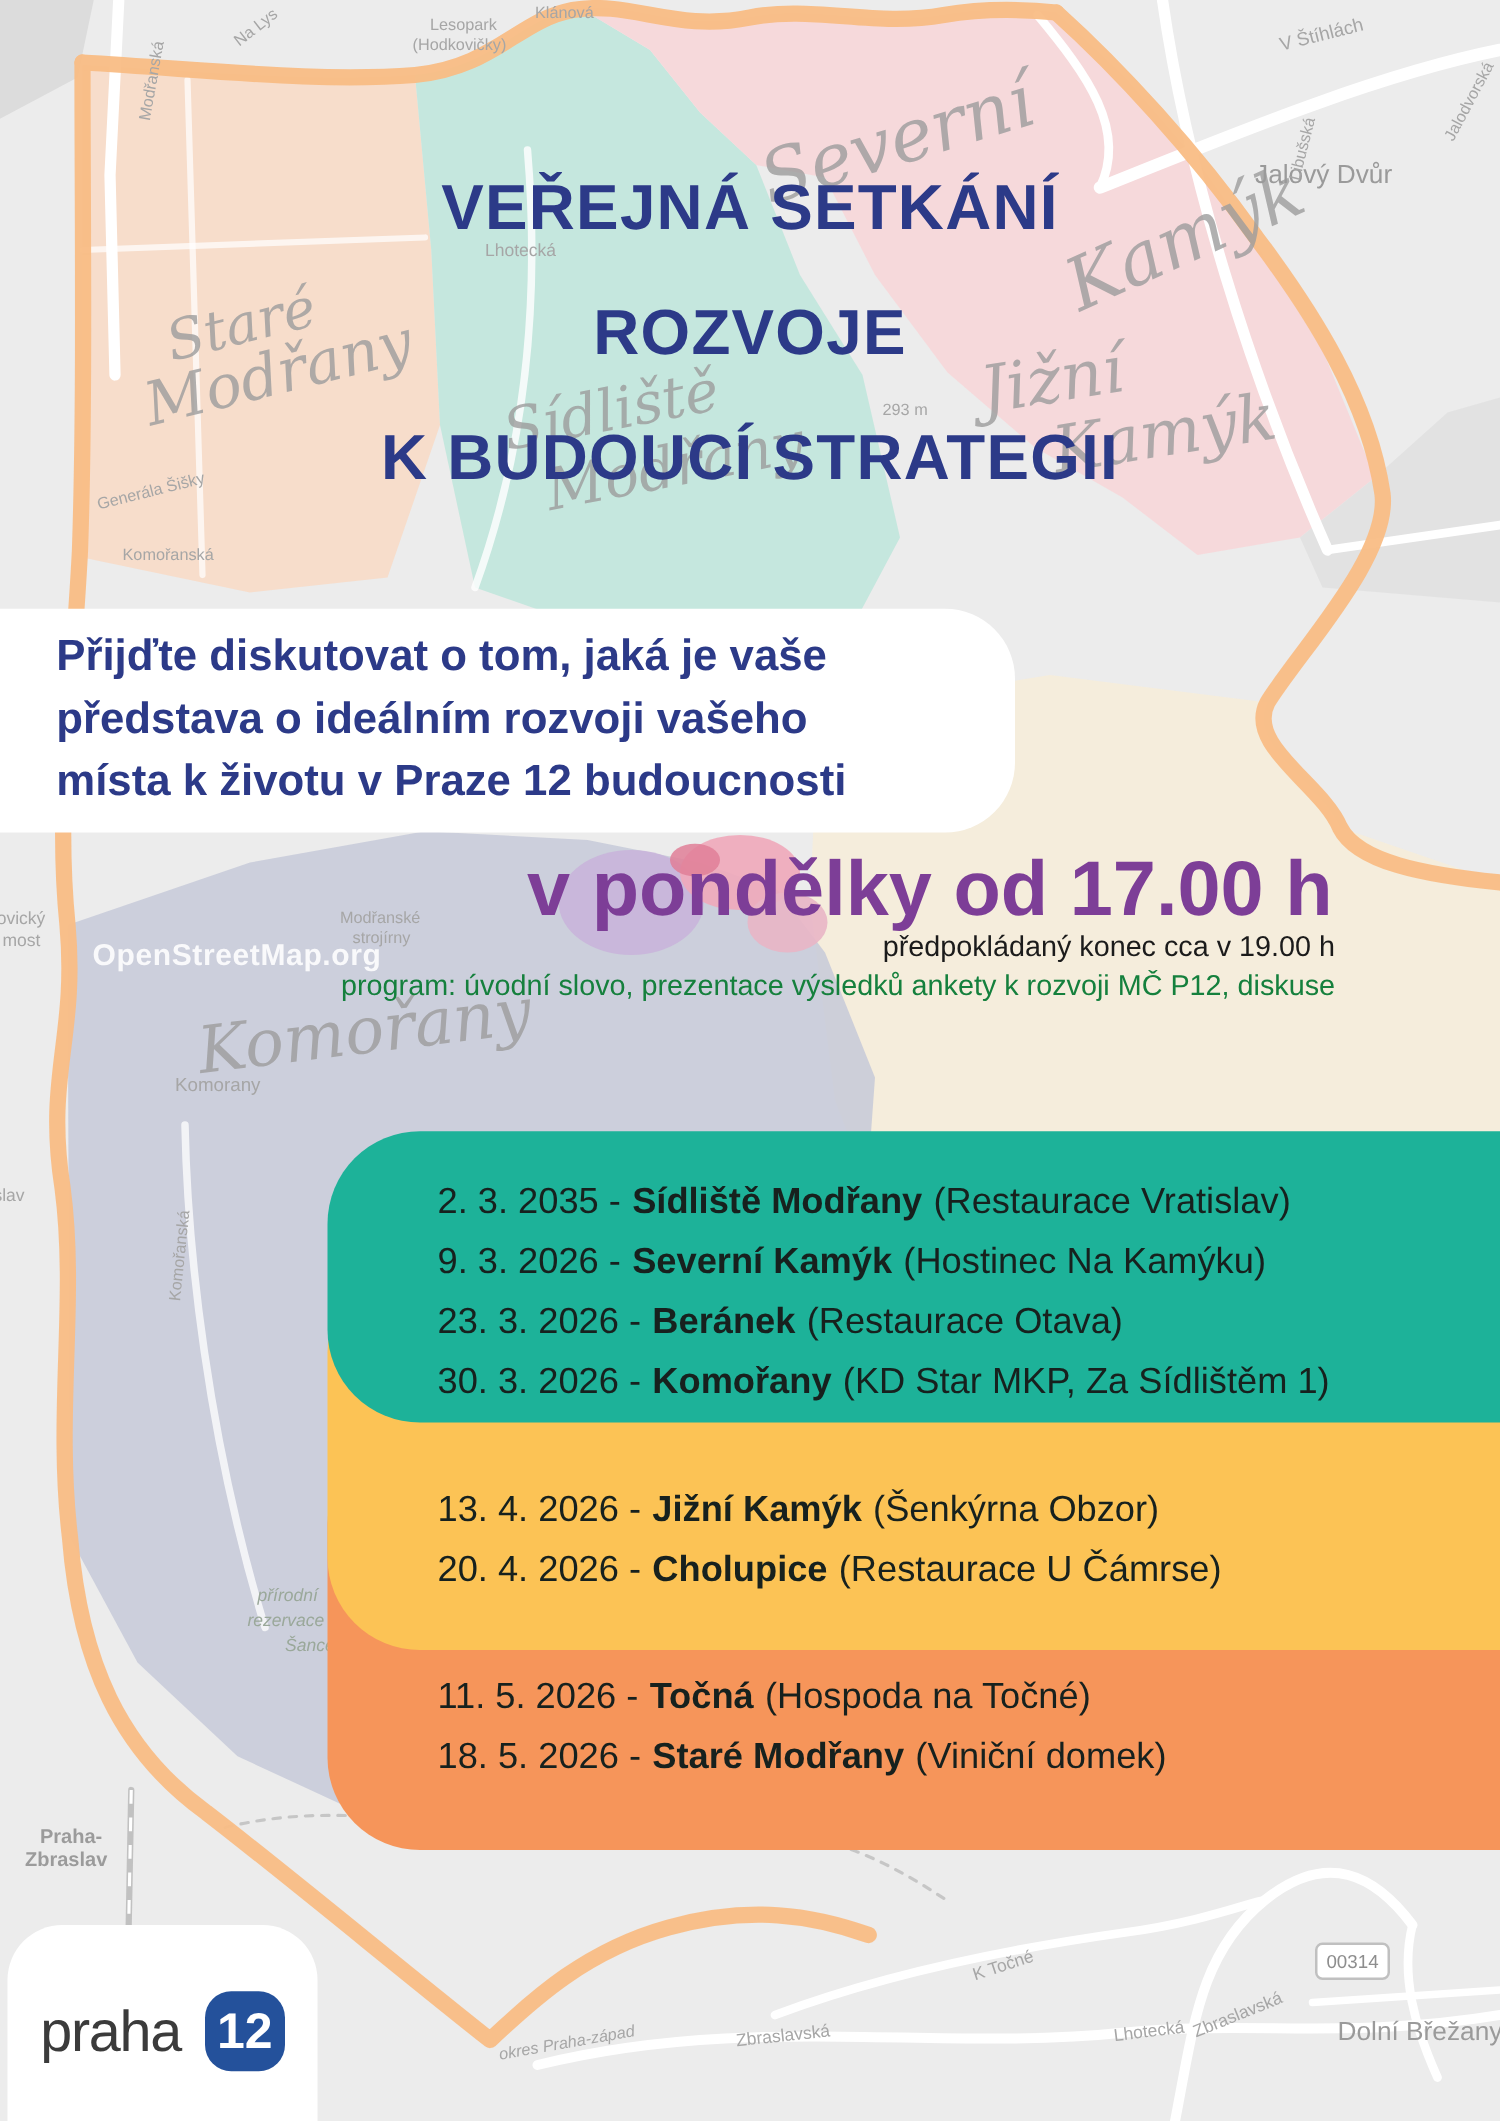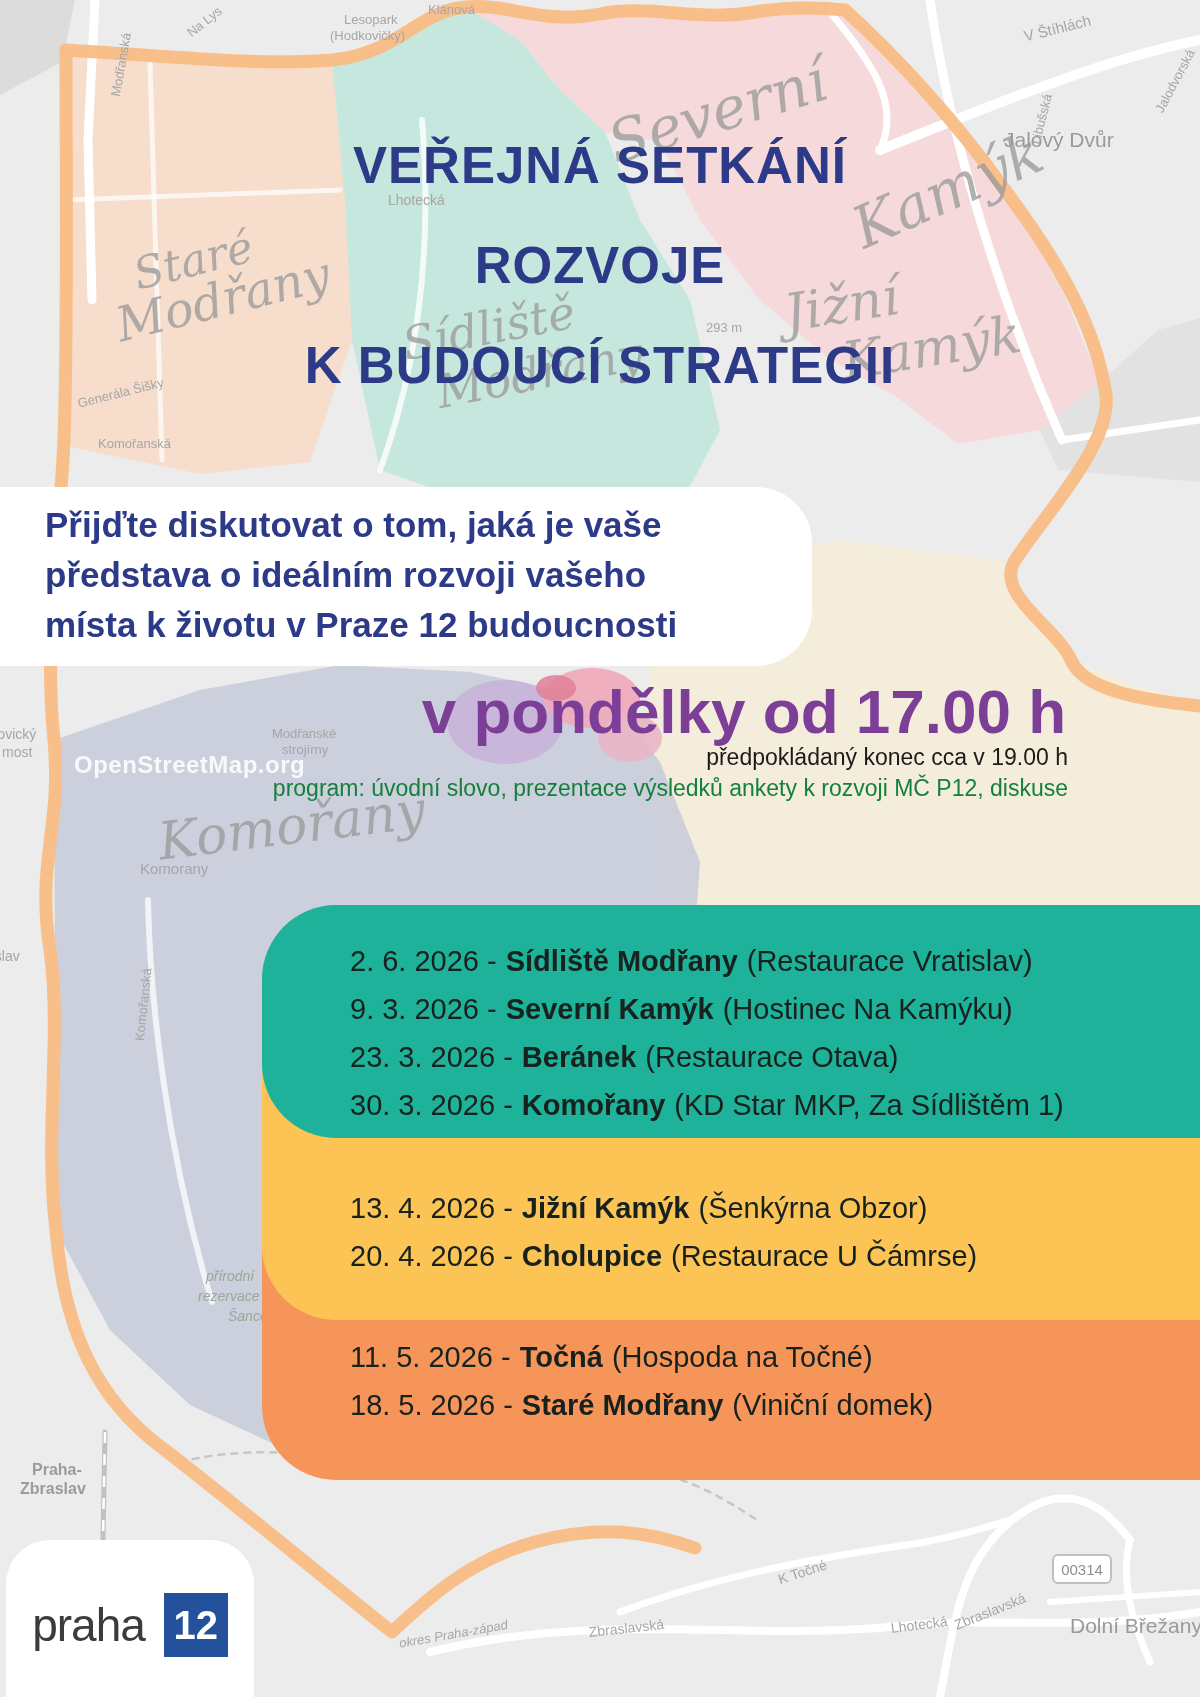--- a/index.html
+++ b/index.html
@@ -58,21 +58,21 @@
   .sched-line{font-size:29px;color:#17211e;line-height:48px;white-space:nowrap;}
   .sched-line .s-name{font-weight:bold;margin:0 9px 0 9px;}
   .logo-box{
     position:absolute;z-index:4;left:6px;top:1540px;width:248px;height:160px;
     background:#fff;border-radius:44px 44px 0 0;
   }
   .logo-row{display:flex;align-items:center;justify-content:center;margin-top:53px;gap:12px;}
   .logo-word{font-size:46px;color:#3b3b3b;letter-spacing:-1px;}
   .logo-square{
     width:64px;height:64px;margin-left:7px;background:#24519b;color:#fff;
-    font-weight:bold;font-size:40px;display:flex;align-items:center;justify-content:center;
+    font-weight:bold;font-size:40px;display:flex;align-items:center;justify-content:center;border-radius:21px;
   }
 </style>
 </head>
 <body>
 
 <div class="canvas">
 
   <svg class="map" width="1200" height="1697" viewBox="0 0 1200 1697">
     <rect x="0" y="0" width="1200" height="1697" fill="#ececec"></rect>
     <path d="M0,0 L75,0 L62,62 L0,95 Z" fill="#dcdcdc"></path>
@@ -179,21 +179,21 @@
 
   <div class="time-heading">v pondělky od 17.00 h</div>
   <div class="note-line1">předpokládaný konec cca v 19.00 h</div>
   <div class="note-line2">program: úvodní slovo, prezentace výsledků ankety k rozvoji MČ P12, diskuse</div>
 
   <div class="box box-teal" style="background: rgb(29, 178, 153);"></div>
   <div class="box box-yellow" style="background: rgb(252, 195, 85);"></div>
   <div class="box box-orange" style="background: rgb(246, 149, 90);"></div>
 
   <div class="sched-group" style="top:937px">
-    <div class="sched-line"><span class="s-date">2. 6. 2026 -</span><b class="s-name">Sídliště Modřany</b><span class="s-venue">(Restaurace Vratislav)</span></div>
+    <div class="sched-line"><span class="s-date">2. 3. 2035 -</span><b class="s-name">Sídliště Modřany</b><span class="s-venue">(Restaurace Vratislav)</span></div>
     <div class="sched-line"><span class="s-date">9. 3. 2026 -</span><b class="s-name">Severní Kamýk</b><span class="s-venue">(Hostinec Na Kamýku)</span></div>
     <div class="sched-line"><span class="s-date">23. 3. 2026 -</span><b class="s-name">Beránek</b><span class="s-venue">(Restaurace Otava)</span></div>
     <div class="sched-line"><span class="s-date">30. 3. 2026 -</span><b class="s-name">Komořany</b><span class="s-venue">(KD Star MKP, Za Sídlištěm 1)</span></div>
   </div>
 
   <div class="sched-group" style="top:1184px">
     <div class="sched-line"><span class="s-date">13. 4. 2026 -</span><b class="s-name">Jižní Kamýk</b><span class="s-venue">(Šenkýrna Obzor)</span></div>
     <div class="sched-line"><span class="s-date">20. 4. 2026 -</span><b class="s-name">Cholupice</b><span class="s-venue">(Restaurace U Čámrse)</span></div>
   </div>
 

